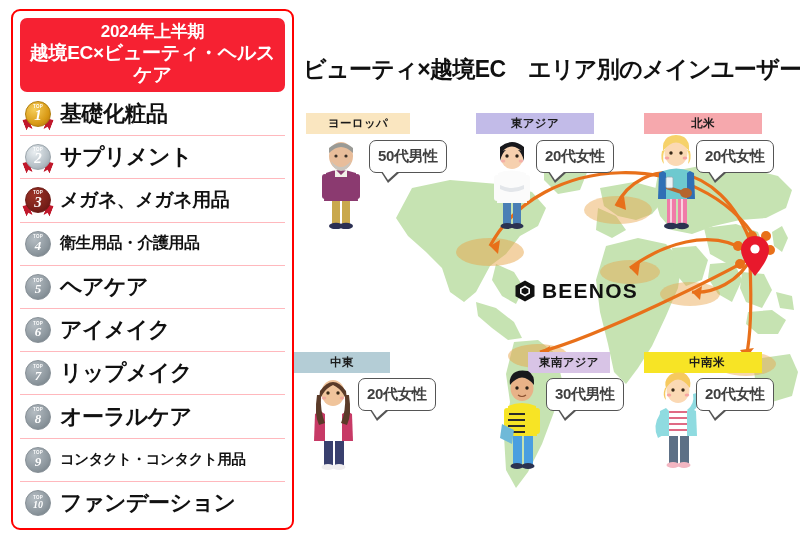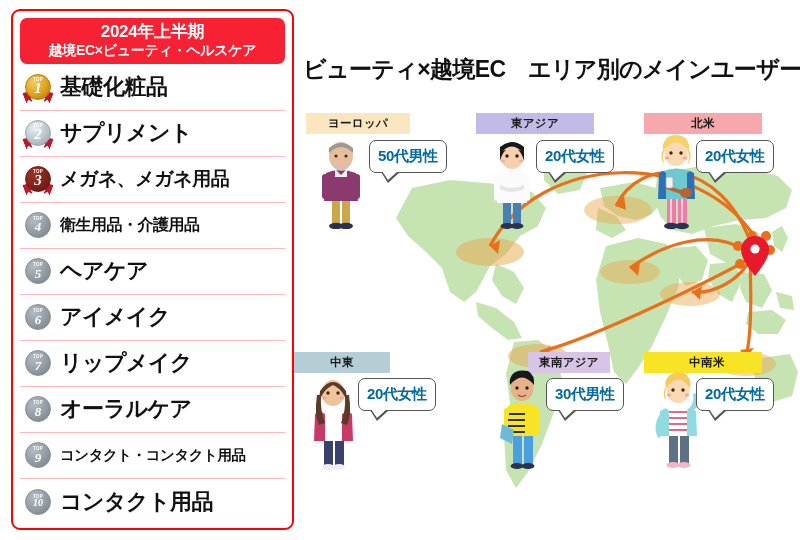--- a/index.html
+++ b/index.html
@@ -25,21 +25,21 @@
     background: #f62132;
     border-radius: 7px;
     color: #ffffff;
     text-align: center;
     padding: 4px 2px 5px 2px;
     line-height: 1.18;
     font-weight: bold;
     letter-spacing: -0.3px;
   }
   #ranking-banner .bl1 { font-size: 17px; display:block; }
-  #ranking-banner .bl2 { font-size: 14px; display:block; }
+  #ranking-banner .bl2 { font-size: 19px; display:block; }
 
   #ranking-list { flex: 1; display: flex; flex-direction: column; margin-top: 1px; }
   .rank-row {
     flex: 1;
     display: flex; align-items: center;
     border-bottom: 1.2px solid #ffb8bd;
     padding-left: 3px;
     min-height: 0;
   }
   .rank-row:last-child { border-bottom: none; }
@@ -119,21 +119,21 @@
   .region { position: absolute; }
   .region-head {
     text-align: center; font-size: 11.5px; font-weight: bold; color: #1a1a1a;
     padding: 2.5px 0 3px 0; letter-spacing: .3px; white-space: nowrap;
   }
   .bubble {
     position: absolute;
     background: #ffffff; border: 1.6px solid #555;
     border-radius: 7px;
     padding: 6px 8px;
-    font-size: 15px; font-weight: bold; color: #0369a1;
+    font-size: 15px; font-weight: bold; color: #404040;
     white-space: nowrap;
     letter-spacing: -.4px;
   }
   .bubble::after {
     content: ""; position: absolute;
     left: 11px; bottom: -11px;
     width: 0; height: 0;
     border-left: 7px solid transparent;
     border-right: 12px solid transparent;
     border-top: 11px solid #555;
@@ -268,21 +268,21 @@
         <span class="rank-label s-xs">コンタクト・コンタクト用品</span>
       </div>
 
       <div class="rank-row">
         <div class="medal grey ten">
           <span class="disc">
             <span class="top-lbl">TOP</span>
             <span class="num">10</span>
           </span>
         </div>
-        <span class="rank-label s-lg">コンタクト用品</span>
+        <span class="rank-label s-lg">ファンデーション</span>
       </div>
 
     </div>
   </div>
 
   <div id="right-panel">
 
     <div id="map-title">ビューティ×越境EC　エリア別のメインユーザー</div>
 
     <div id="map-wrap">
@@ -358,20 +358,28 @@
           <circle cx="440" cy="168" r="5"></circle>
         </g>
 
         <g>
           <path d="M455 140 C 447 140, 441 146, 441 154 C 441 164, 455 180, 455 180
                    C 455 180, 469 164, 469 154 C 469 146, 463 140, 455 140 Z" fill="#e8192c"></path>
           <circle cx="455" cy="153" r="4.6" fill="#ffffff"></circle>
         </g>
       </svg>
 
+      <div id="beenos-logo">
+        <svg width="24" height="24" viewBox="0 0 24 24">
+          <polygon points="12,1.4 21.5,6.7 21.5,17.3 12,22.6 2.5,17.3 2.5,6.7" fill="#111111"></polygon>
+          <polygon points="12,6.6 17,9.4 17,14.6 12,17.4 7,14.6 7,9.4" fill="#ffffff"></polygon>
+          <polygon points="12,8.4 15.4,10.3 15.4,13.7 12,15.6 8.6,13.7 8.6,10.3" fill="#111111"></polygon>
+        </svg>
+        <span class="word">BEENOS</span>
+      </div>
     </div>
 
     <div class="region" style="left:10px; top:113px; width:104px;">
       <div class="region-head" style="background:#fae6c0;">ヨーロッパ</div>
     </div>
     <div class="person" style="left:14px; top:137px;">
       <svg width="58" height="92" viewBox="0 0 58 92">
         <rect x="22" y="62" width="8" height="26" fill="#c9a84c"></rect>
         <rect x="32" y="62" width="8" height="26" fill="#c9a84c"></rect>
         <ellipse cx="26" cy="89" rx="7" ry="3.2" fill="#2b2f52"></ellipse>

